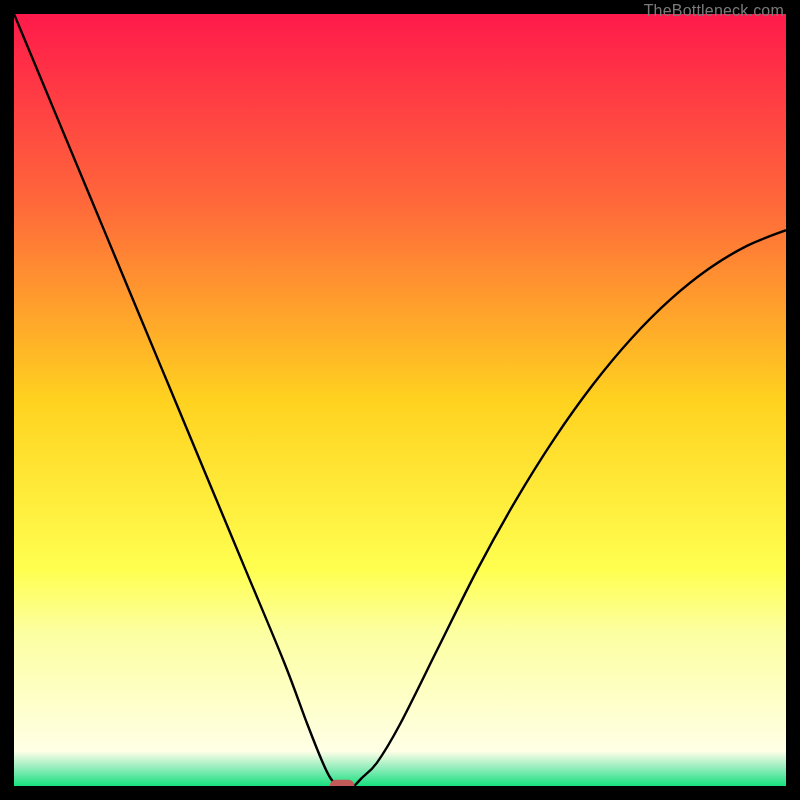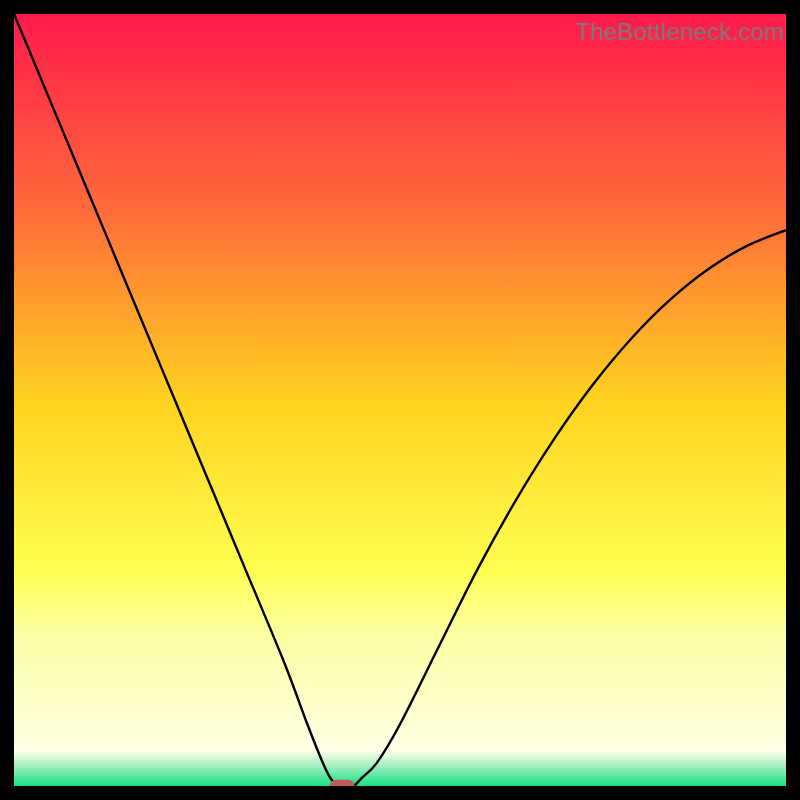--- a/index.html
+++ b/index.html
@@ -21,24 +21,24 @@
   }
   .plot {
     position: absolute;
     left: 0;
     top: 0;
     width: 772px;
     height: 772px;
   }
   .watermark {
     position: absolute;
-    top: 18px;
+    top: 2px;
     right: 16px;
     color: #7a7a7a;
-    font-size: 24px;
+    font-size: 16px;
     font-weight: 500;
     letter-spacing: 0.2px;
     user-select: none;
   }
 </style>
 </head>
 <body>
 
 <div class="frame">
   <svg class="plot" viewBox="0 0 772 772" preserveAspectRatio="none">

